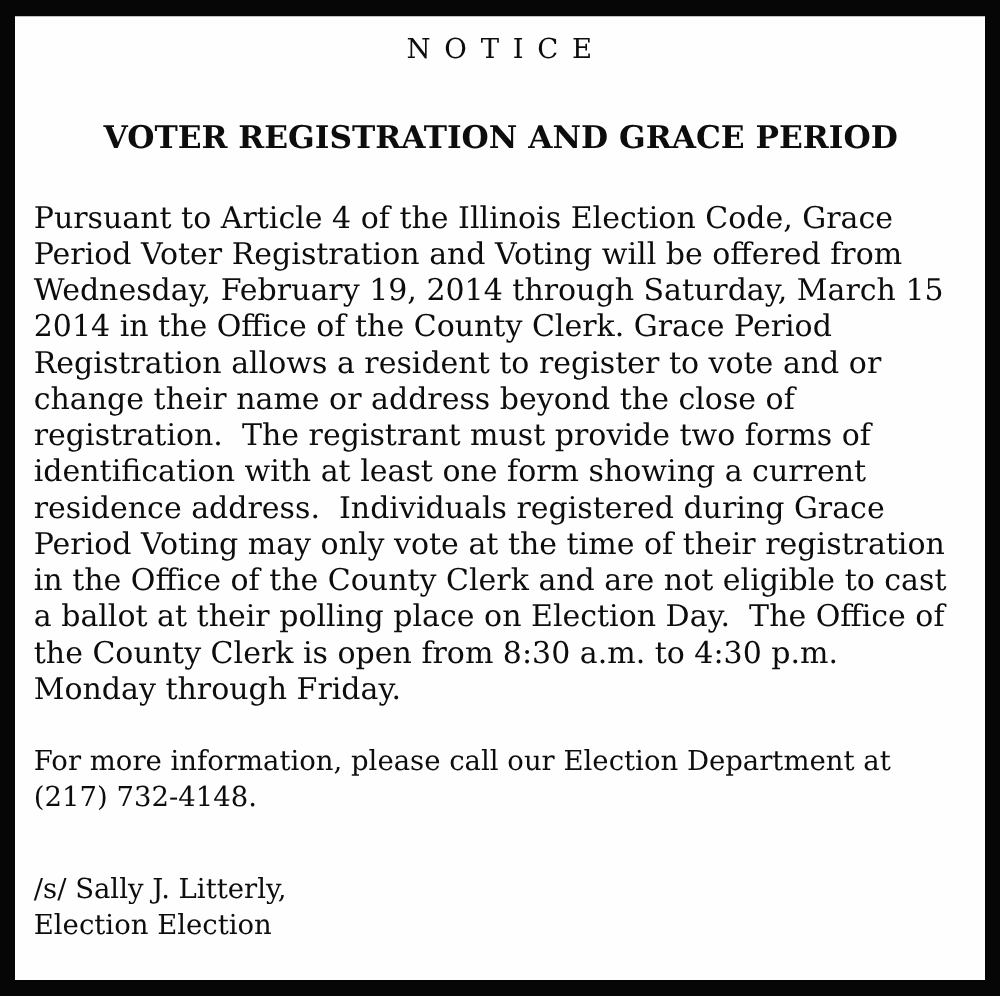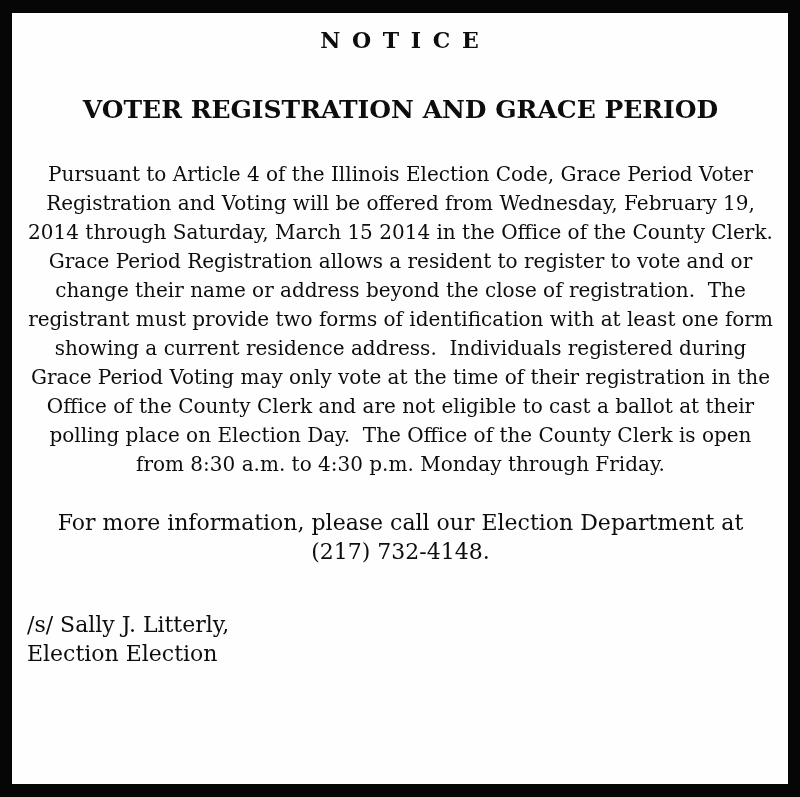--- a/index.html
+++ b/index.html
@@ -24,49 +24,48 @@
     width: 100%;
     height: 100%;
     background: #fefefe;
     color: #0d0d0d;
     font-family: "DejaVu Serif", "Liberation Serif", serif;
     padding: 15px 14px 0 15px;
     overflow: hidden;
   }
   .notice-title {
     text-align: center;
-    font-weight: bold;
+    font-weight: normal;
     font-size: 22px;
     line-height: 24px;
     letter-spacing: 2px;
     white-space: nowrap;
   }
   .main-heading {
     margin-top: 44px;
     text-align: center;
     font-weight: bold;
     font-size: 25px;
     line-height: 28px;
   }
   .heading-line {
     white-space: nowrap;
   }
   .body-paragraph {
     margin-top: 36px;
-    font-size: 20px;
+    font-size: 24px;
     line-height: 29px;
     white-space: pre-wrap;
-    text-align: center;
+    text-align: left;
   }
   .contact-paragraph {
     margin-top: 29px;
     font-size: 22px;
     line-height: 29px;
     white-space: pre-wrap;
-    text-align: center;
   }
   .signature-block {
     margin-top: 44px;
     font-size: 22px;
     line-height: 29px;
   }
 </style>
 </head>
 <body>
 

